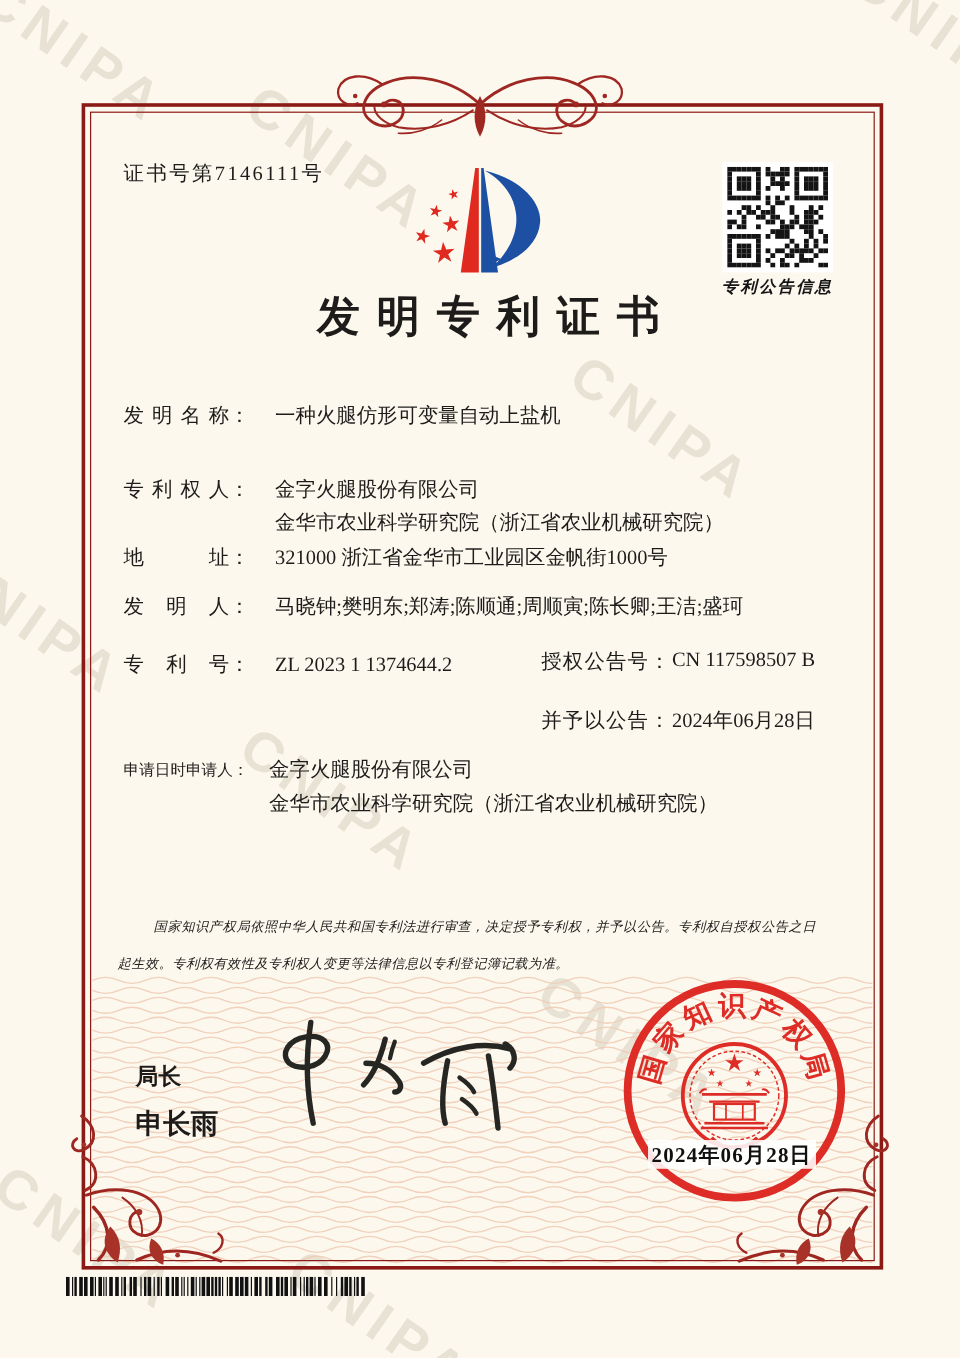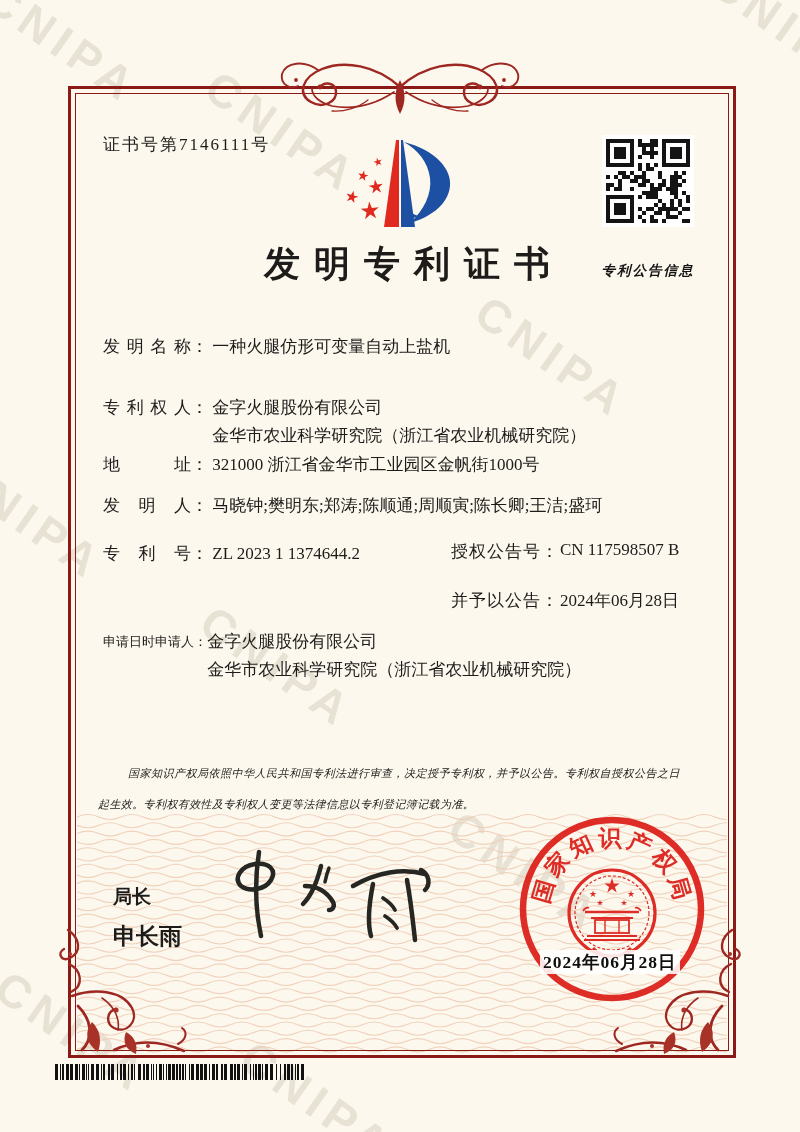--- a/index.html
+++ b/index.html
@@ -13,29 +13,29 @@
   .frame-thick{position:absolute;left:68px;top:86px;width:668px;height:972px;border:3px solid #8b1a17;box-sizing:border-box;}
   .frame-thin{position:absolute;left:75px;top:93px;width:654px;height:958px;border:1px solid #8b1a17;box-sizing:border-box;}
   .flourish{position:absolute;}
   .flourish.mirror{transform:scaleX(-1);}
   
   .cert-no{position:absolute;left:103px;top:133px;font-size:17px;letter-spacing:2px;}
   .logo{position:absolute;left:330px;top:126px;}
   .qr-box{position:absolute;left:602px;top:135px;width:92px;height:92px;background:#ffffff;}
   .qr-box svg{position:absolute;left:4px;top:4px;}
   .qr-caption{position:absolute;left:592px;top:230px;width:112px;text-align:center;font-size:13.5px;
-      font-weight:bold;font-style:italic;letter-spacing:2px;color:#141414;margin-top:32px;}
+      font-weight:bold;font-style:italic;letter-spacing:2px;color:#141414;}
   .title{position:absolute;left:0;right:0;top:240px;text-align:center;font-size:36px;font-weight:bold;
       letter-spacing:14px;padding-left:28px;}
   
   .frow{position:absolute;left:103px;font-size:17px;line-height:28px;white-space:nowrap;}
   .flabel{display:inline-block;width:88px;text-align:justify;text-align-last:justify;vertical-align:top;}
   .flabel-sm{display:inline-block;width:100px;font-size:13px;vertical-align:top;line-height:28px;}
   .colon{vertical-align:top;}
-  .fvalue{display:inline-block;margin-left:0;vertical-align:top;}
+  .fvalue{display:inline-block;margin-left:17px;vertical-align:top;}
   .fvalue div{line-height:28px;}
   .rlabel{position:absolute;left:451px;font-size:17px;letter-spacing:1px;}
   .rvalue{position:absolute;left:560px;font-size:17px;font-family:Liberation Serif, serif;}
   
   .statement{position:absolute;left:98px;top:758px;width:582px;font-size:11px;font-style:italic;
       line-height:30.5px;text-align:justify;text-indent:30px;letter-spacing:0.4px;}
   
   .officer-title{position:absolute;left:113px;top:884px;font-size:19px;font-weight:600;
       font-family:"Liberation Sans","DejaVu Sans",sans-serif;}
   .officer-name{position:absolute;left:113px;top:921px;font-size:23px;font-weight:600;

